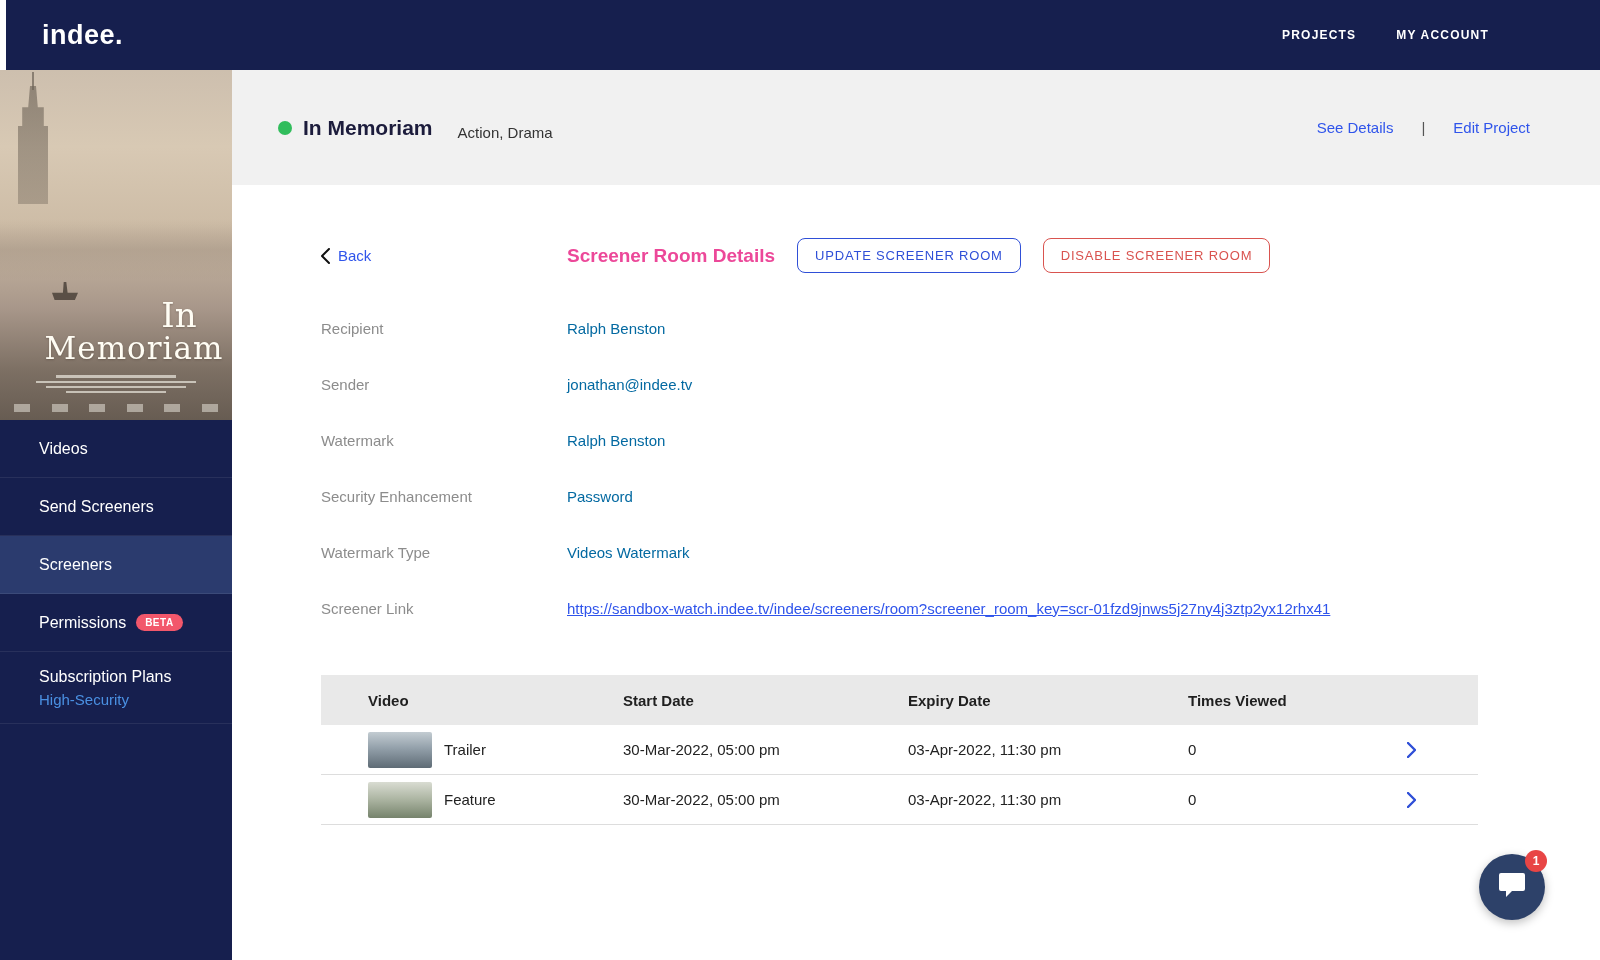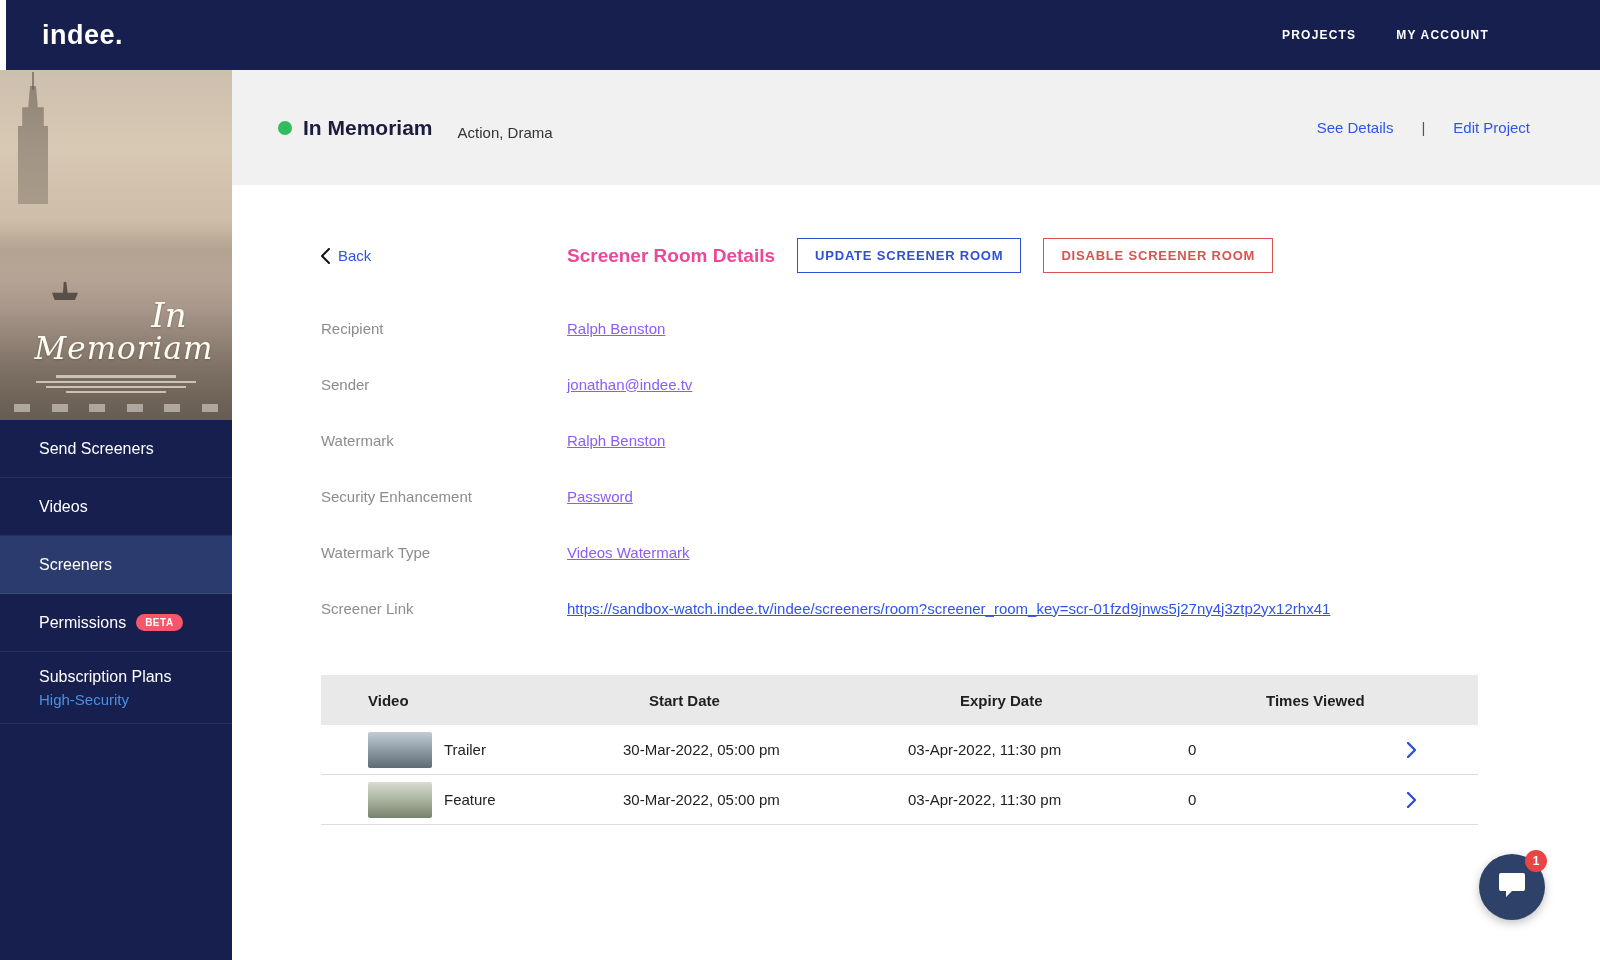--- a/index.html
+++ b/index.html
@@ -33,22 +33,22 @@
     position: absolute; left: 18px; top: 16px; width: 30px; height: 118px;
     background: linear-gradient(180deg, rgba(110,100,88,0.65), rgba(130,118,104,0.5));
     clip-path: polygon(40% 0, 60% 0, 66% 18%, 86% 18%, 86% 34%, 100% 34%, 100% 100%, 0 100%, 0 34%, 14% 34%, 14% 18%, 34% 18%);
   }
   .poster-antenna { position: absolute; left: 32px; top: 2px; width: 2px; height: 18px; background: rgba(110,100,88,0.7); }
   .poster-boat {
     position: absolute; left: 52px; top: 212px; width: 26px; height: 18px;
     background: rgba(75,66,57,0.85);
     clip-path: polygon(45% 0, 55% 0, 60% 60%, 100% 60%, 88% 100%, 10% 100%, 0 60%, 42% 60%);
   }
-  .poster-title { position: absolute; left: 8px; top: 228px; width: 100%; text-align: center; color: #fffdf4;
-    font-family: "DejaVu Serif", serif; font-style: italic; line-height: 1.02;
+  .poster-title { position: absolute; left: 18px; top: 228px; width: 100%; text-align: center; color: #fffdf4;
+    font-family: "DejaVu Serif", serif; line-height: 1.02;
     text-shadow: 0 1px 2px rgba(60,50,40,0.35); }
   .poster-title .line1 { display: block; font-size: 34px; padding-left: 90px; }
   .poster-title .line2 { display: block; font-size: 31px; letter-spacing: 1px; }
   .poster-credits { position: absolute; left: 26px; top: 302px; width: 180px; }
   .poster-credits .bar { background: rgba(255,253,244,0.6); margin: 3px auto; }
   .poster-credits .b1 { width: 120px; height: 3px; }
   .poster-credits .b2 { width: 160px; height: 2px; }
   .poster-credits .b3 { width: 140px; height: 2px; }
   .poster-credits .b4 { width: 100px; height: 2px; }
   .poster-logos { position: absolute; left: 14px; top: 334px; width: 204px; display: flex; justify-content: space-between; }
@@ -87,36 +87,36 @@
   .ph-sep { color: #555; }
 
   .content { padding: 53px 0 0 89px; }
 
   .detail-header { display: flex; align-items: center; margin-bottom: 43px; }
   .back-link { display: flex; align-items: center; width: 246px; cursor: pointer; }
   .back-chevron { margin-right: 8px; display: inline-flex; }
   .back-text { color: #2f54eb; font-size: 15px; }
   .detail-title { font-size: 19px; font-weight: 700; color: #ec4899; margin-right: 22px; }
   .btn {
-    height: 35px; padding: 0 17px; background: #ffffff; border-radius: 0;
+    height: 35px; padding: 0 17px; background: #ffffff; border-radius: 8px;
     font-family: "Liberation Sans", sans-serif;
-    font-size: 13px; font-weight: 700; letter-spacing: 0.8px; cursor: pointer;
+    font-size: 13px; font-weight: 400; letter-spacing: 0.8px; cursor: pointer;
   }
   .btn-update { border: 1px solid #2f4fd7; color: #2f4fd7; margin-right: 22px; }
   .btn-disable { border: 1px solid #d9534f; color: #d9534f; }
 
   .field-row { display: flex; align-items: center; height: 24px; margin-bottom: 32px; }
   .field-label { width: 246px; color: #8c8c8c; font-size: 15px; }
-  .field-value { color: #8b5cf6; font-size: 15px; text-decoration: underline; }
+  .field-value { color: #0369a1; font-size: 15px; }
   .link { color: #2f54eb; text-decoration: underline; cursor: pointer; }
 
   
   .videos-table { width: 1157px; margin-top: 55px; }
   .t-row { display: grid; grid-template-columns: 302px 285px 280px 1fr; align-items: center; }
-  .t-head { background: #e9e9e9; height: 50px; font-weight: 700; font-size: 15px; color: #1f1f1f; gap: 26px; }
+  .t-head { background: #e9e9e9; height: 50px; font-weight: 700; font-size: 15px; color: #1f1f1f; }
   .t-head .c1 { padding-left: 47px; }
   .t-body-row { height: 50px; border-bottom: 1px solid #dddddd; font-size: 15px; color: #222; }
   .cell-video { display: flex; align-items: center; padding-left: 47px; }
   .thumb { width: 64px; height: 36px; border-radius: 2px; margin-right: 12px; flex: 0 0 auto; }
   .thumb-trailer { background: linear-gradient(180deg, #c3ccd2 0%, #93a0aa 45%, #5e6b75 100%); }
   .thumb-feature { background: linear-gradient(180deg, #d9dcd2 0%, #aab3a0 50%, #76836c 100%); }
   .cell-last { display: flex; align-items: center; justify-content: space-between; padding-right: 62px; }
   .row-chevron { display: inline-flex; cursor: pointer; }
 
   
@@ -163,24 +163,24 @@
         <span></span>
         <span></span>
         <span></span>
         <span></span>
         <span></span>
     </div>
   </div>
 
   <div class="menu">
     <div class="menu-item">
+      <span>Videos</span>
+    </div>
+    <div class="menu-item">
       <span>Send Screeners</span>
-    </div>
-    <div class="menu-item">
-      <span>Videos</span>
     </div>
     <div class="menu-item active">
       <span>Screeners</span>
     </div>
     <div class="menu-item">
       <span>Permissions</span>
       <span class="beta-badge">BETA</span>
     </div>
     <div class="menu-item tall">
       <span>Subscription Plans</span>

